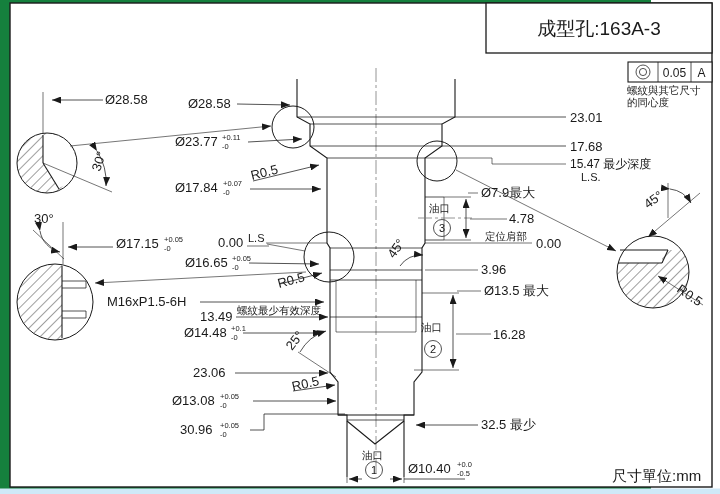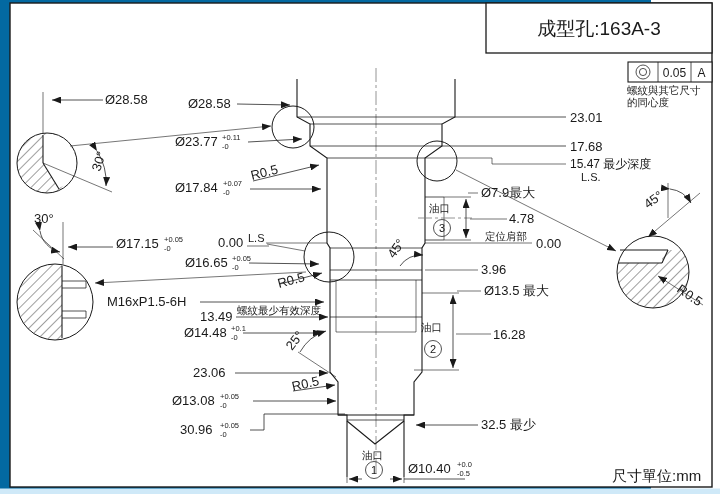--- a/index.html
+++ b/index.html
@@ -1,16 +1,16 @@
 <!DOCTYPE html>
 <html><head>
 <meta charset="utf-8">
 <style>
   html,body{margin:0;padding:0;background:#fff;}
-  .stage{position:relative;width:651px;height:494px;background:#0369a1;font-family:"Liberation Sans","DejaVu Sans",sans-serif;}
+  .stage{position:relative;width:651px;height:494px;background:#15803d;font-family:"Liberation Sans","DejaVu Sans",sans-serif;}
   svg{display:block;}
   svg text{fill:#1a1a1a;font-family:"Liberation Sans","DejaVu Sans",sans-serif;}
   .dim{font-size:13px;}
   .dimsm{font-size:12px;}
   .tol{font-size:7.5px;}
   .cjk{font-size:10.5px;}
   .title{font-size:19px;}
   .units{font-size:15px;}
   .ls{font-size:11px;}
   .portnum{font-size:11px;text-anchor:middle;}

